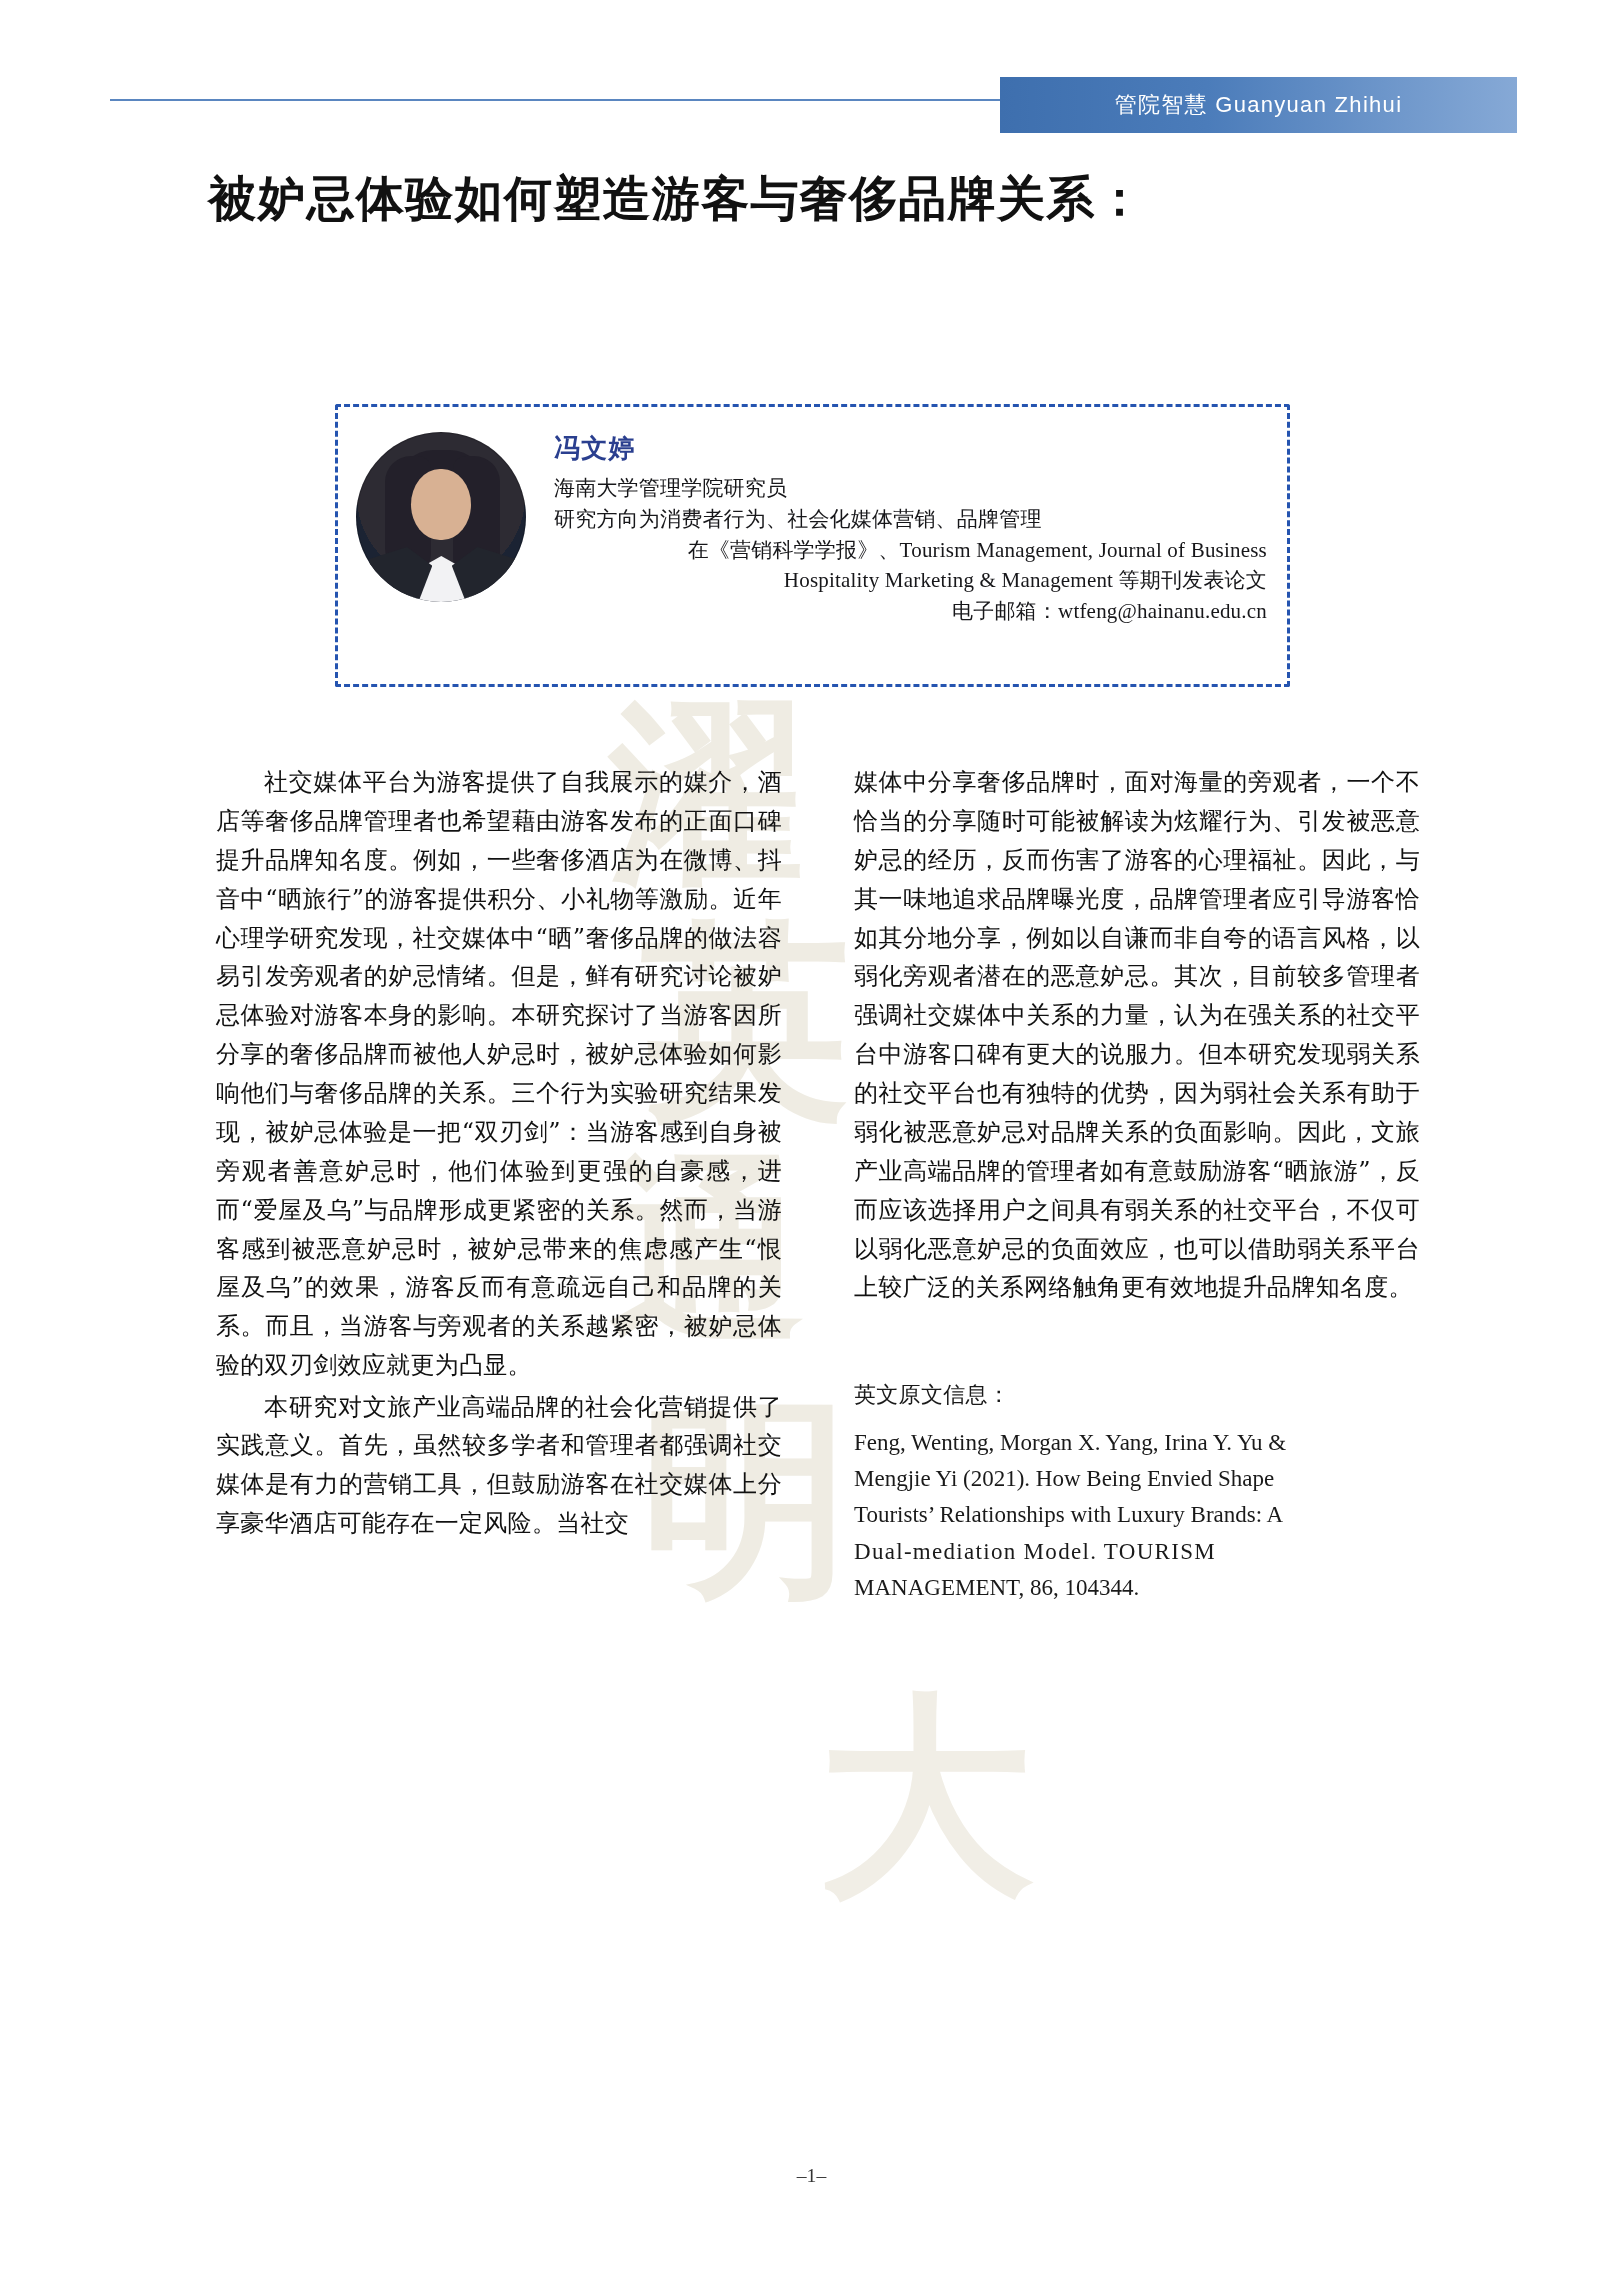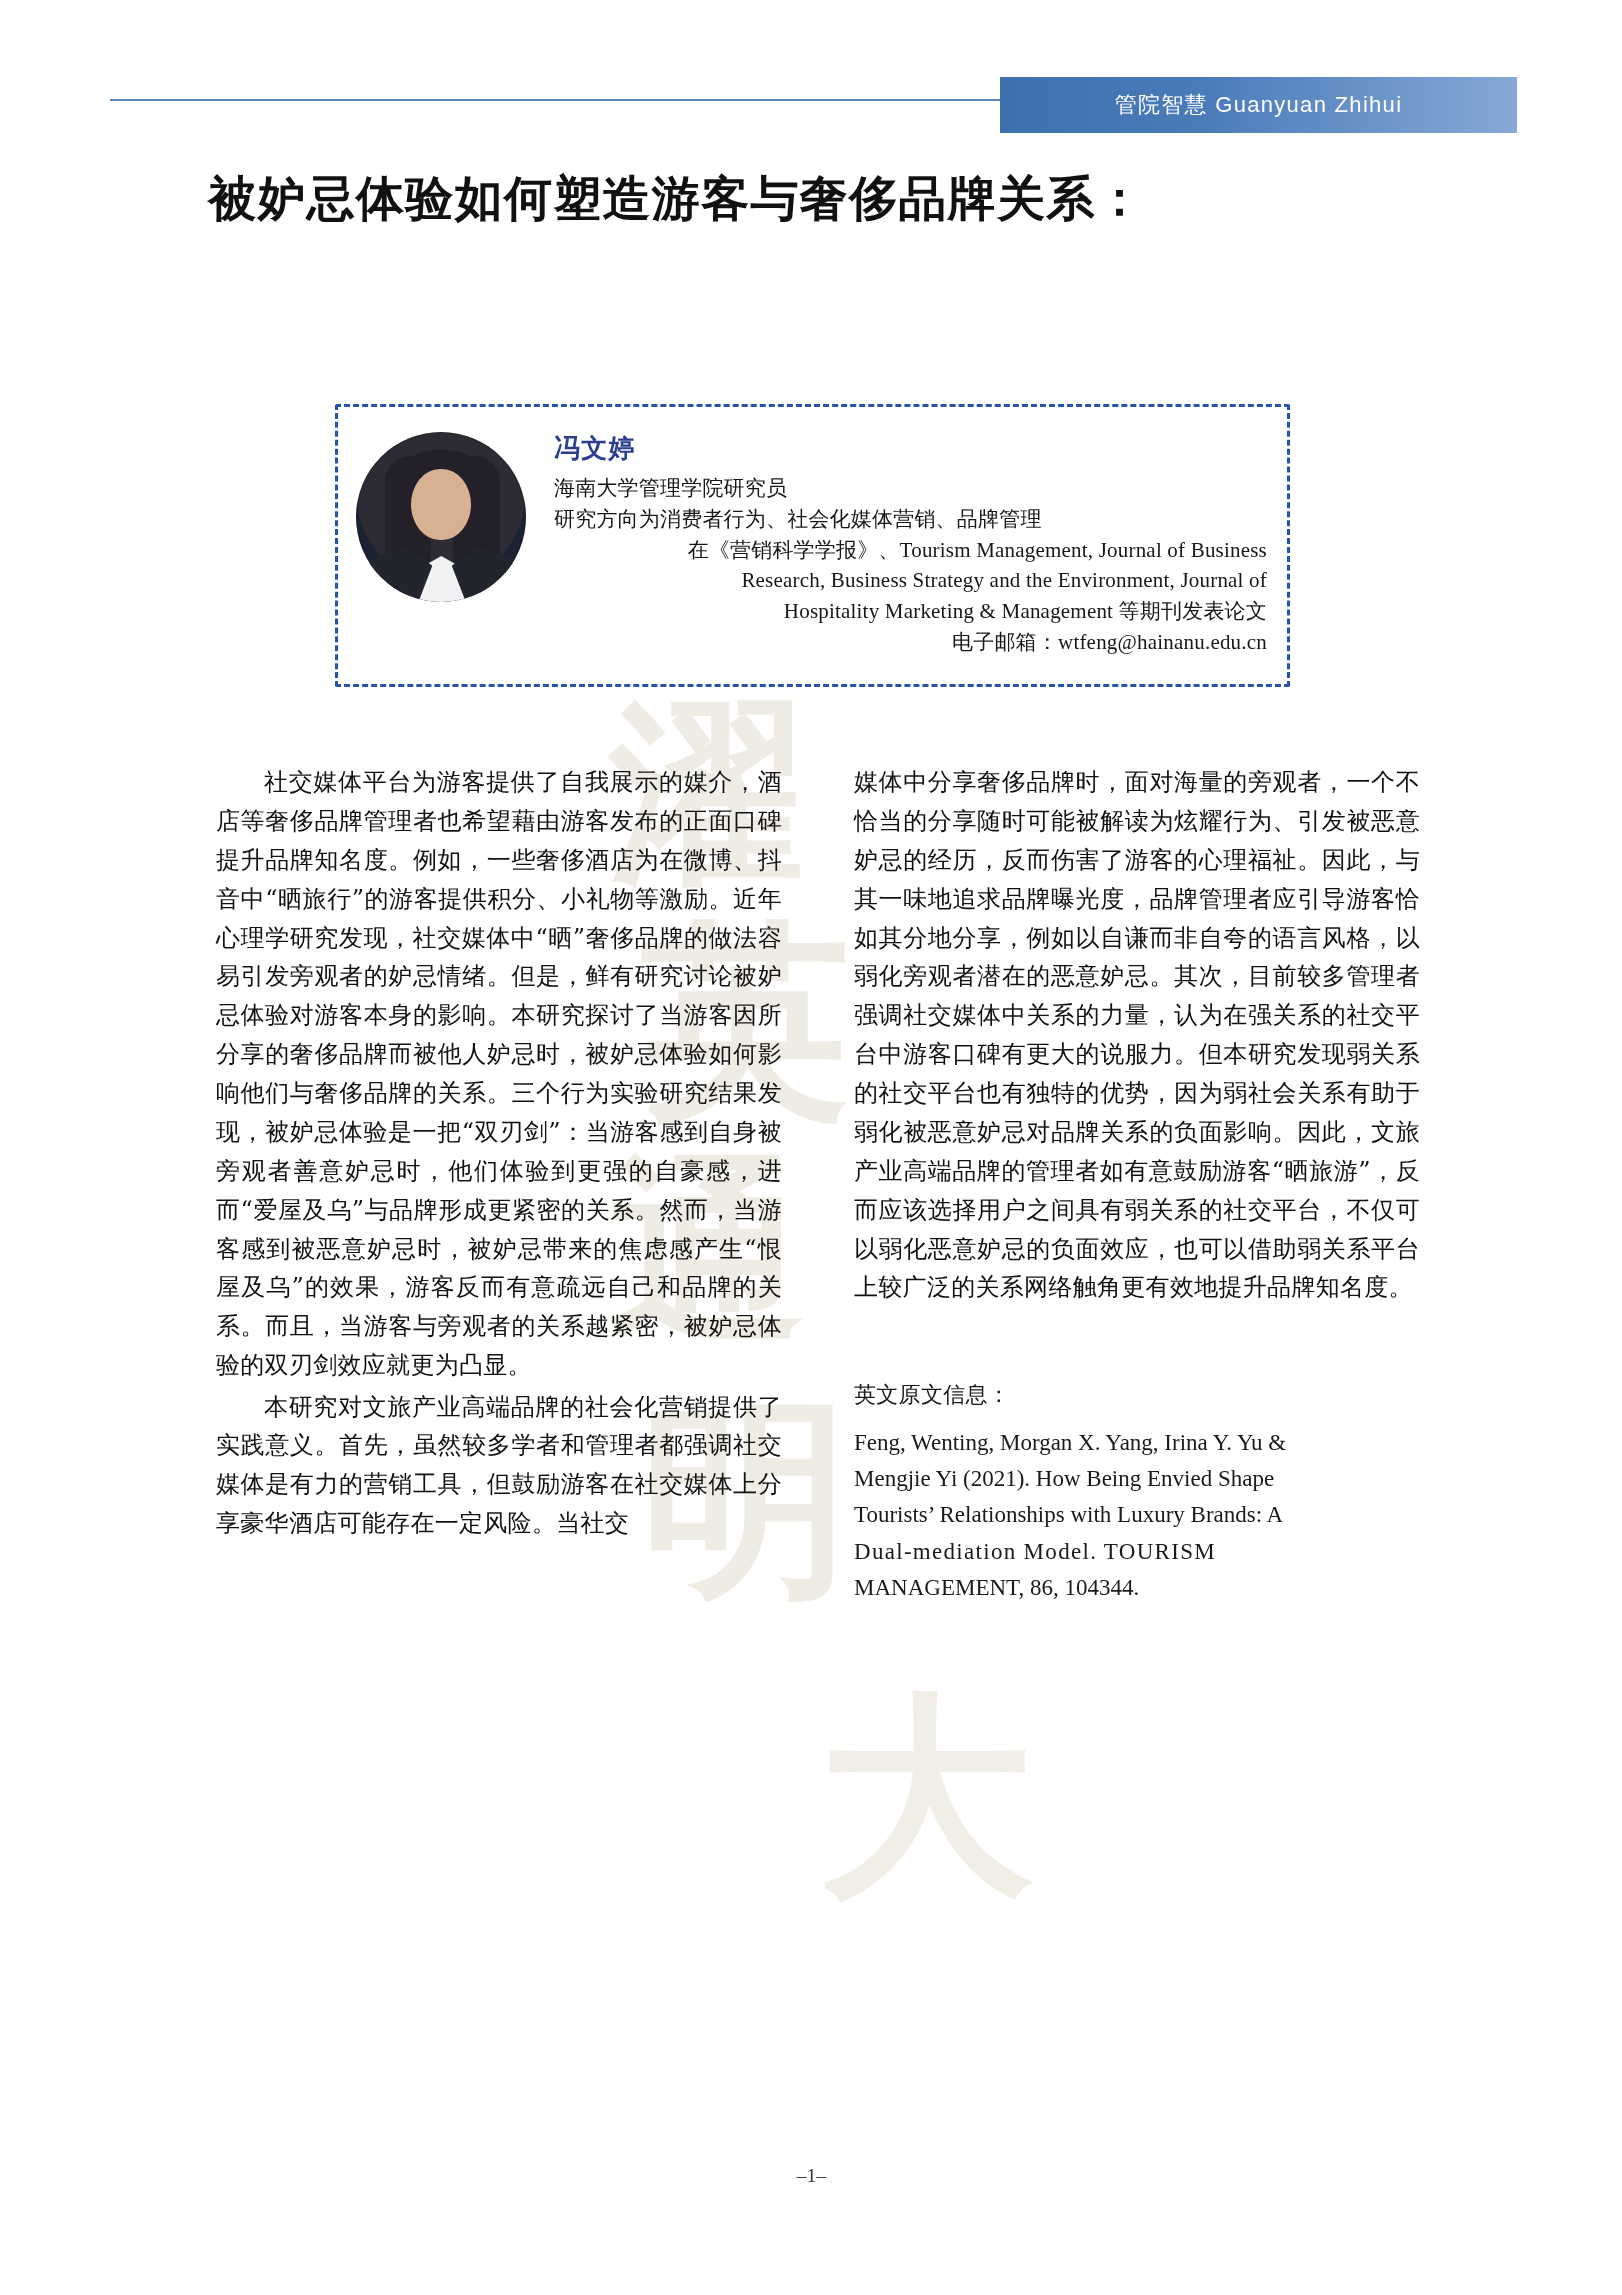--- a/index.html
+++ b/index.html
@@ -275,21 +275,20 @@
     <div class="face"></div>
     <div class="shirt"></div>
     <div class="jacket-l"></div>
     <div class="jacket-r"></div>
   </div>
   <div class="author-info">
     <div class="author-name">冯文婷</div>
     <div class="author-line">海南大学管理学院研究员</div>
     <div class="author-line">研究方向为消费者行为、社会化媒体营销、品牌管理</div>
     <div class="author-line latin">在《营销科学学报》、Tourism Management, Journal of Business</div>
-    <div class="author-line latin">Research, Business Strategy and the Environment, Journal of</div>
     <div class="author-line latin">Hospitality Marketing &amp; Management 等期刊发表论文</div>
     <div class="author-line latin">电子邮箱：wtfeng@hainanu.edu.cn</div>
   </div>
 </div>
 
 <div class="columns">
   <div class="col">
     <p class="para indent">社交媒体平台为游客提供了自我展示的媒介，酒店等奢侈品牌管理者也希望藉由游客发布的正面口碑提升品牌知名度。例如，一些奢侈酒店为在微博、抖音中“晒旅行”的游客提供积分、小礼物等激励。近年心理学研究发现，社交媒体中“晒”奢侈品牌的做法容易引发旁观者的妒忌情绪。但是，鲜有研究讨论被妒忌体验对游客本身的影响。本研究探讨了当游客因所分享的奢侈品牌而被他人妒忌时，被妒忌体验如何影响他们与奢侈品牌的关系。三个行为实验研究结果发现，被妒忌体验是一把“双刃剑”：当游客感到自身被旁观者善意妒忌时，他们体验到更强的自豪感，进而“爱屋及乌”与品牌形成更紧密的关系。然而，当游客感到被恶意妒忌时，被妒忌带来的焦虑感产生“恨屋及乌”的效果，游客反而有意疏远自己和品牌的关系。而且，当游客与旁观者的关系越紧密，被妒忌体验的双刃剑效应就更为凸显。</p>
     <p class="para indent">本研究对文旅产业高端品牌的社会化营销提供了实践意义。首先，虽然较多学者和管理者都强调社交媒体是有力的营销工具，但鼓励游客在社交媒体上分享豪华酒店可能存在一定风险。当社交</p>
   </div>

